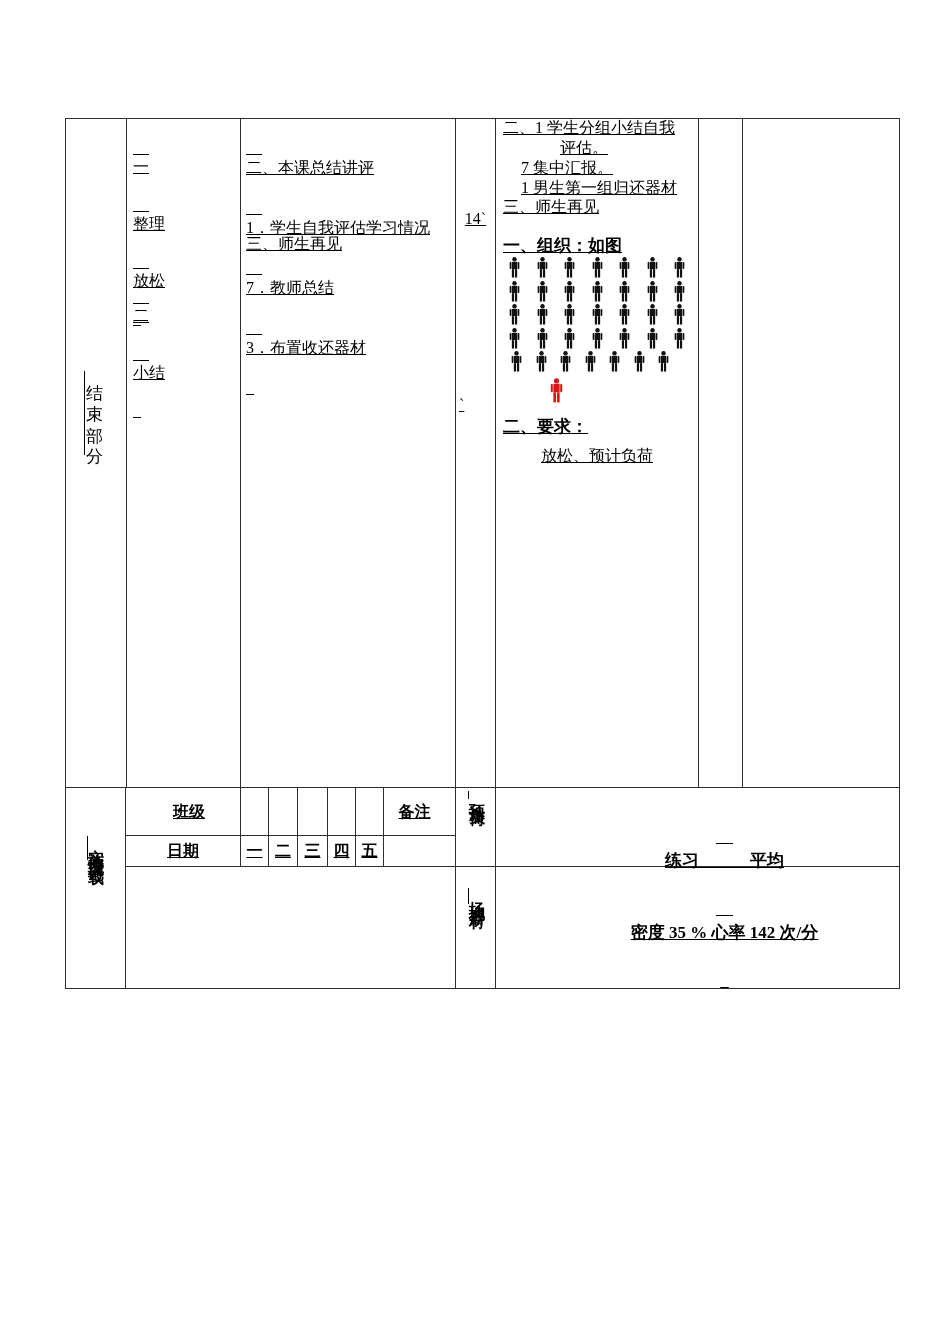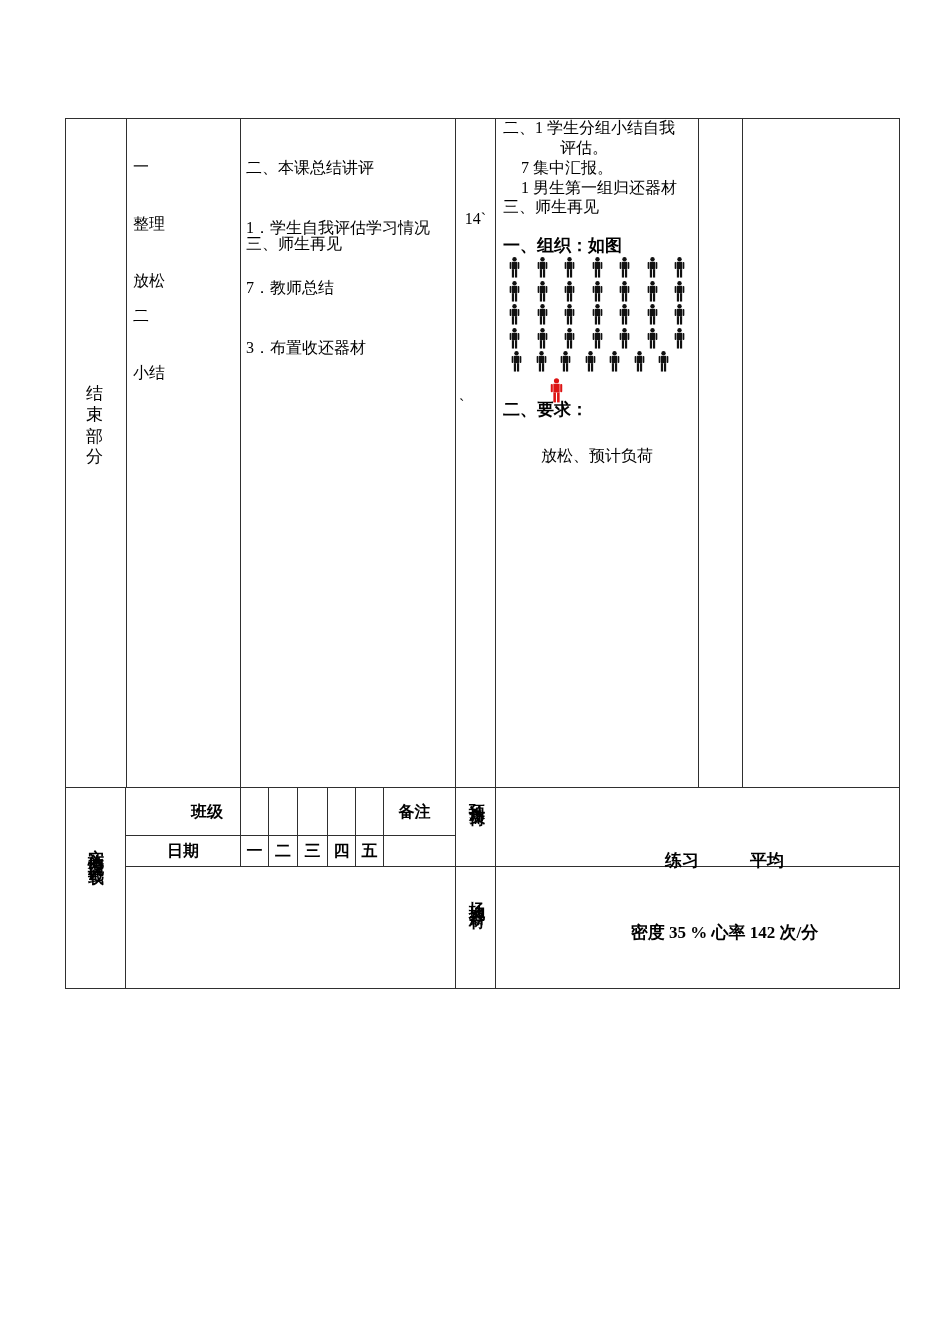--- a/index.html
+++ b/index.html
@@ -1,21 +1,21 @@
 <!DOCTYPE html>
 <html><head>
 <meta charset="utf-8">
 <style>
   html,body{margin:0;padding:0;background:#ffffff;}
   .page{
     position:relative;width:950px;height:1344px;background:#ffffff;
     font-family:"Liberation Serif","DejaVu Serif",serif;color:#000000;overflow:hidden;
   }
   .cell{position:absolute;border:1px solid #2f2f2f;box-sizing:border-box;background:transparent;}
-  .txt{position:absolute;font-size:16px;line-height:20px;white-space:pre;}
+  .txt{position:absolute;font-size:16px;line-height:20px;white-space:pre;text-decoration:underline;}
   .bold{font-weight:bold;}
   .ctr{text-align:center;}
   .vtext{writing-mode:vertical-rl;text-orientation:upright;white-space:pre;}
   .layer{position:absolute;left:0;top:0;width:0;height:0;}
   .fig{position:absolute;}
   .fig svg{display:block;}
 </style>
 </head>
 <body>
 
@@ -437,26 +437,26 @@
           <circle cx="6" cy="2.5" r="2.4"></circle>
           <rect x="0.7" y="5.5" width="1.9" height="7.6" rx="0.8"></rect>
           <rect x="9.4" y="5.5" width="1.9" height="7.6" rx="0.8"></rect>
           <rect x="3.1" y="5.3" width="5.8" height="8"></rect>
           <rect x="3.1" y="13.3" width="2.4" height="9.2"></rect>
           <rect x="6.5" y="13.3" width="2.4" height="9.2"></rect>
         </svg>
       </div>
     </div>
 
-  <div class="txt bold" style="left:503px;top:400px;font-size:17px">二、要求：</div>
+  <div class="txt bold" style="left:503px;top:417px;font-size:17px">二、要求：</div>
   <div class="txt" style="left:541px;top:446px">放松、预计负荷</div>
 
   <div class="txt vtext bold" style="left:86px;top:836px;letter-spacing:4px">实施情况记载</div>
 
-  <div class="txt ctr bold" style="left:143px;top:802px;width:128px">班级</div>
+  <div class="txt ctr bold" style="left:125px;top:802px;width:128px">班级</div>
   <div class="txt ctr bold" style="left:383px;top:802px;width:63px">备注</div>
   <div class="txt ctr bold" style="left:125px;top:841px;width:116px">日期</div>
 
   <div class="txt ctr bold" style="left:240px;top:841px;width:29px">一</div>
   <div class="txt ctr bold" style="left:268px;top:841px;width:30px">二</div>
   <div class="txt ctr bold" style="left:297px;top:841px;width:31px">三</div>
   <div class="txt ctr bold" style="left:327px;top:841px;width:29px">四</div>
   <div class="txt ctr bold" style="left:355px;top:841px;width:29px">五</div>
 
   <div class="txt vtext bold" style="left:467px;top:791px;letter-spacing:2px">预计负荷</div>

